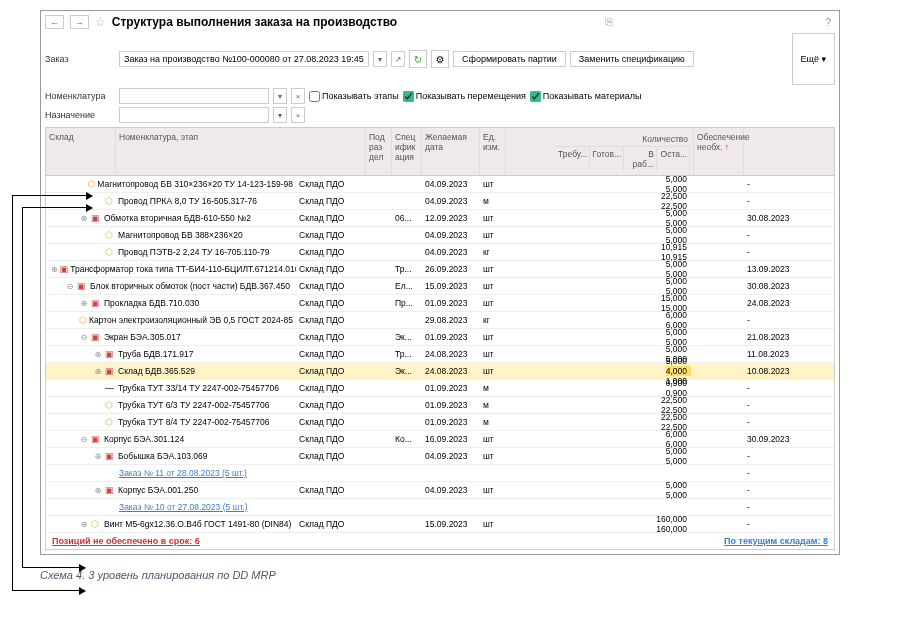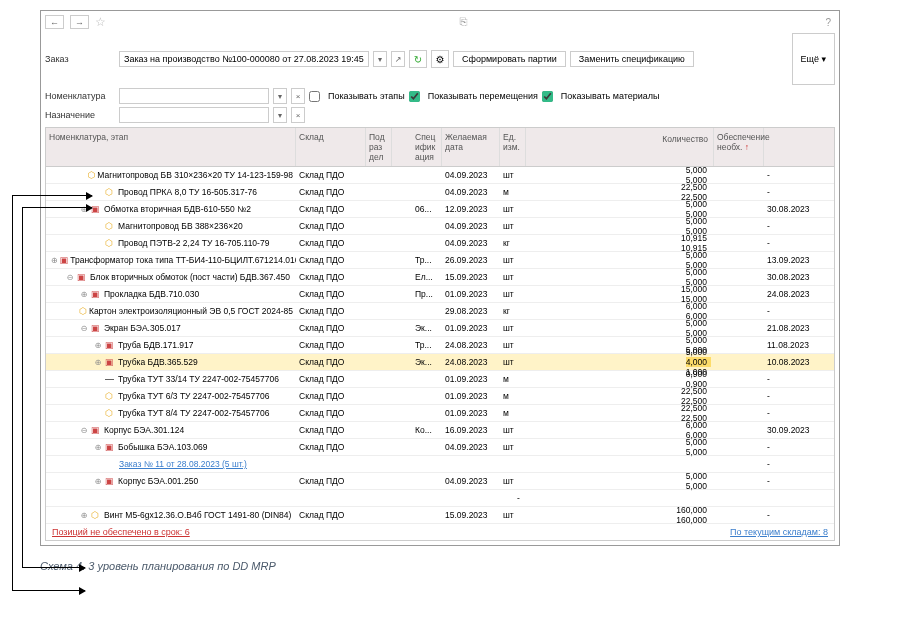--- a/index.html
+++ b/index.html
@@ -12,70 +12,71 @@
   .title { font-weight: bold; font-size: 12px; }
   .help-icon { margin-left: auto; color: #999; margin-right: 4px; }
   .form-row { display: flex; align-items: center; gap: 4px; margin-bottom: 3px; }
   .form-label { width: 70px; font-size: 9px; color: #333; }
   .form-input { border: 1px solid #ccc; padding: 1px 4px; font-size: 9px; height: 16px; }
   .order-input { width: 250px; }
   .small-input { width: 150px; }
   .dd-btn { border: 1px solid #ccc; background: #fff; width: 14px; height: 16px; font-size: 8px; color: #666; }
   .icon-btn { border: 1px solid #ccc; background: #fff; width: 18px; height: 18px; font-size: 10px; }
   .text-btn { border: 1px solid #ccc; background: #fff; padding: 2px 8px; font-size: 9px; }
-  .chk { display: flex; align-items: center; gap: 8px; font-size: 9px; }
+  .chk { display: flex; align-items: center; gap: 2px; font-size: 9px; }
   .chk input { width: 11px; height: 11px; }
   .green-check { accent-color: #3b8; }
   .eshe-btn { margin-left: auto; border: 1px solid #ccc; background: #fff; padding: 20px 8px; font-size: 9px; }
   .table-wrap { border: 1px solid #ccc; margin-top: 4px; }
   .hdr { display: flex; background: #efe9ea; border-bottom: 1px solid #ccc; font-size: 8.5px; color: #555; }
   .hdr-cell { padding: 4px 3px; border-right: 1px solid #ddd; }
   .c-name { width: 250px; }
   .c-sklad { width: 70px; }
   .c-pod { width: 26px; }
-  .c-spec { width: 30px; margin-left: 20px; }
+  .c-spec { width: 30px; }
   .c-date { width: 58px; }
   .c-ed { width: 26px; }
   .c-qty-group { width: 188px; display: flex; flex-direction: column; align-items: flex-end; }
   .c-qty-sub { display: flex; border-top: 1px solid #ddd; }
   .c-qty-sub > div { flex: 1; padding: 2px; border-right: 1px solid #ddd; text-align: right; }
   .c-obesp { width: 50px; }
   .c-plan { width: 68px; }
   .row { display: flex; border-bottom: 1px solid #eee; font-size: 8.5px; height: 17px; align-items: center; }
   .row.highlight { background: #fff3c8; }
   .cell { padding: 1px 3px; overflow: hidden; white-space: nowrap; }
   .cell.c-name { display: flex; align-items: center; gap: 2px; }
   .cell.c-qty-group { display: flex; }
   .cell.c-qty-group > div { flex: 1; text-align: right; padding-right: 4px; }
   .cell.c-qty-group .highlight-cell { background: #fddc6a; }
   .indent { display: inline-block; }
   .tree-icon { font-size: 8px; color: #888; width: 10px; display: inline-block; text-align: center; }
   .item-icon { width: 11px; height: 11px; display: inline-block; font-size: 9px; }
   .icon-yellow { color: #e6a817; }
   .icon-red { color: #c44; }
   .link-text { color: #3b7ecc; text-decoration: underline; cursor: pointer; }
-  .footer-row { display: flex; justify-content: space-between; padding: 3px 6px; font-size: 9px; }
+  .footer-row { display: flex; justify-content: space-between; padding: 3px 6px; font-size: 9px; font-weight: bold; }
   .footer-left { color: #c33; text-decoration: underline; }
   .footer-right { color: #3b7ecc; text-decoration: underline; }
   .caption { text-align: left; font-style: italic; font-size: 11px; color: #4b5a6b; margin: 14px 0 22px; }
   .bullets { margin-left: 90px; font-size: 14px; }
   .bullets li { margin-bottom: 8px; }
   .callout { position: absolute; border-top: 1.5px solid #000; }
   .callout::before { content: ''; position: absolute; right: -1px; top: -4px; border-left: 7px solid #000; border-top: 4px solid transparent; border-bottom: 4px solid transparent; }
   .vline { position: absolute; border-left: 1.5px solid #000; }
 </style>
 </head>
 <body>
 
 <div class="outer" style="position:relative;">
   <div class="window">
     <div class="titlebar">
       <button class="nav-btn">←</button>
       <button class="nav-btn">→</button>
       <span class="star-icon">☆</span>
+      <span class="title">Структура выполнения заказа на производство</span>
       <span class="help-icon">⎘</span>
       <span class="help-icon">?</span>
     </div>
 
     <div class="form-row">
       <span class="form-label">Заказ</span>
       <input class="form-input order-input" value="Заказ на производство №100-000080 от 27.08.2023 19:45:35" style="">
       <button class="dd-btn">▾</button>
       <button class="dd-btn">↗</button>
       <button class="icon-btn" style="color:#3a3;">↻</button>
@@ -106,28 +107,34 @@
 
     <div class="form-row">
       <span class="form-label">Назначение</span>
       <input class="form-input small-input" placeholder="" style="">
       <button class="dd-btn">▾</button>
       <button class="dd-btn">×</button>
     </div>
 
     <div class="table-wrap">
       <div class="hdr">
+        <div class="hdr-cell c-sklad">Склад</div>
         <div class="hdr-cell c-name">Номенклатура, этап</div>
-        <div class="hdr-cell c-sklad">Склад</div>
         <div class="hdr-cell c-pod">Под раз дел</div>
         <div class="hdr-cell c-spec">Спец ифик ация</div>
         <div class="hdr-cell c-date">Желаемая дата</div>
         <div class="hdr-cell c-ed">Ед. изм.</div>
         <div class="hdr-cell c-qty-group">
           <div style="padding:2px;">Количество</div>
+          <div class="c-qty-sub">
+            <div>Требу...</div>
+            <div>Готов...</div>
+            <div>В раб...</div>
+            <div>Оста...</div>
+          </div>
         </div>
         <div class="hdr-cell c-obesp"><span>Обеспечение необх.</span> <span style="color:#c33;">↑</span></div>
       </div>
       <div id="tbody">
           <div class="row">
             <div class="cell c-name">
               <span class="indent" style="width:42px"></span>
               <span class="tree-icon"></span>
               <span class="item-icon icon-yellow">⬡</span>
               <span>Магнитопровод БВ 310×236×20 ТУ 14-123-159-98</span>
@@ -354,21 +361,21 @@
               <div>5,000</div>
             </div>
             <div class="cell c-obesp"></div>
             <div class="cell c-plan">11.08.2023</div>
           </div>
           <div class="row highlight">
             <div class="cell c-name">
               <span class="indent" style="width:42px"></span>
               <span class="tree-icon">⊕</span>
               <span class="item-icon icon-red">▣</span>
-              <span>Трубка БДВ.365.529</span>
+              <span>Склад БДВ.365.529</span>
             </div>
             <div class="cell c-sklad">Склад ПДО</div>
             <div class="cell c-pod"></div>
             <div class="cell c-spec">Эк...</div>
             <div class="cell c-date">24.08.2023</div>
             <div class="cell c-ed">шт</div>
             <div class="cell c-qty-group">
               <div>5,000</div>
               <div></div>
               <div class="highlight-cell">4,000</div>
@@ -517,20 +524,25 @@
             <div class="cell c-qty-group">
               <div>5,000</div>
               <div></div>
               <div class="">5,000</div>
               <div></div>
             </div>
             <div class="cell c-obesp"></div>
             <div class="cell c-plan">-</div>
           </div>
           <div class="row">
+            <div class="cell c-name">
+              <span class="indent" style="width:56px"></span>
+              <span class="tree-icon"></span>
+              <span class="link-text">Заказ № 10 от 27.08.2023 (5 шт.)</span>
+            </div>
             <div class="cell c-sklad"></div>
             <div class="cell c-pod"></div>
             <div class="cell c-spec"></div>
             <div class="cell c-date"></div>
             <div class="cell c-ed"></div>
             <div class="cell c-qty-group">
               <div></div>
               <div></div>
               <div class=""></div>
               <div></div>

